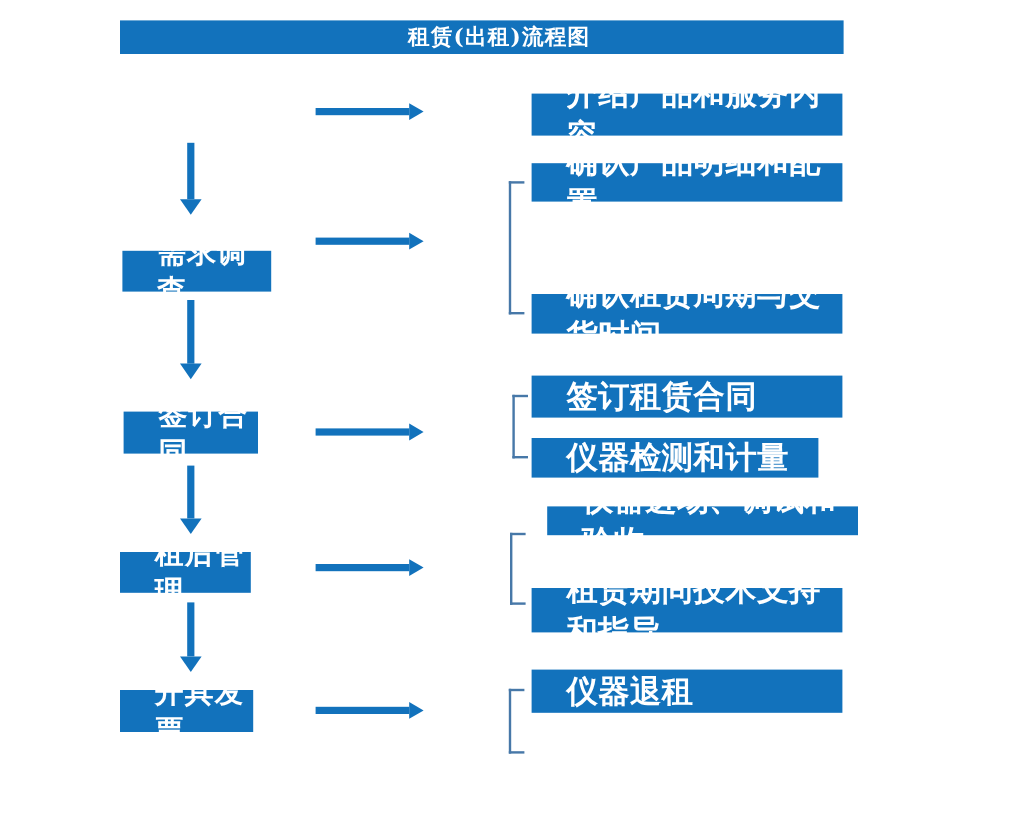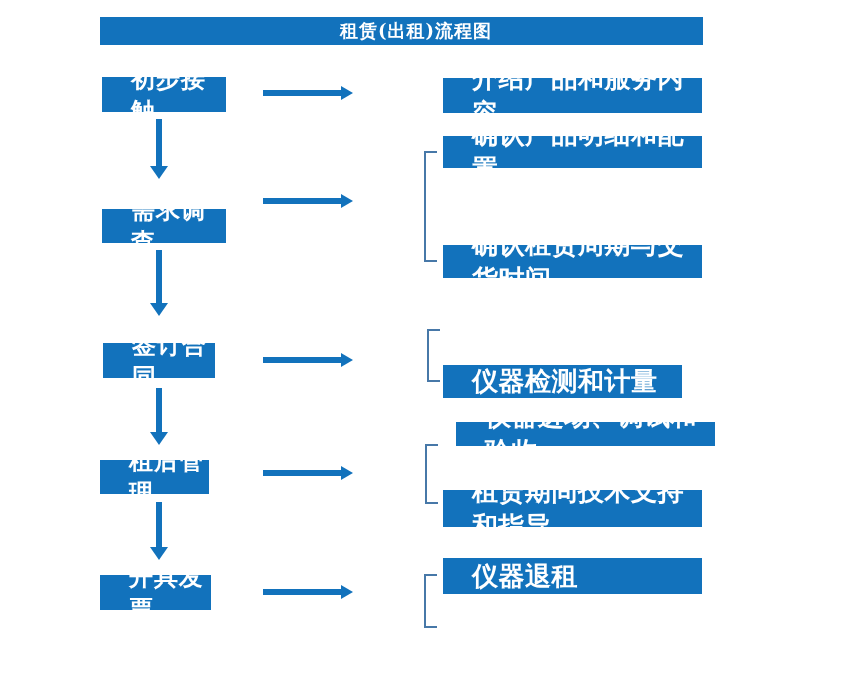--- a/index.html
+++ b/index.html
@@ -73,21 +73,20 @@
     border-bottom: 2px solid var(--bracket, #4778A8);
   }
 </style>
 </head>
 <body>
 
 <div class="canvas">
 
   <div class="box title-bar" style="left:100px; top:17px; width:603px; height:28px;">租赁(出租)流程图</div>
 
-  <div class="box step" style="left:102px; top:77px; width:124px; height:35px;">初步接触</div>
   <div class="box step" style="left:102px; top:187px; width:124px; height:34px;margin-top:22px;">需求调查</div>
   <div class="box step" style="left:103px; top:343px; width:112px; height:35px;">签订合同</div>
   <div class="box step" style="left:100px; top:460px; width:109px; height:34px;">租后管理</div>
   <div class="box step" style="left:100px; top:575px; width:111px; height:35px;">开具发票</div>
 
   <div class="arrow-down" style="left:150px; top:119px; height:60px;">
     <div class="shaft"></div>
     <div class="head"></div>
   </div>
   <div class="arrow-down" style="left:150px; top:250px; height:66px;">
@@ -127,20 +126,21 @@
   <div class="bracket" style="left:424px; top:151px; height:111px;"></div>
   <div class="bracket" style="left:427px; top:329px; height:53px;"></div>
   <div class="bracket" style="left:425px; top:444px; height:60px;"></div>
   <div class="bracket" style="left:424px; top:574px; height:54px;"></div>
 
   <div class="box detail" style="left:443px; top:78px; width:259px; height:35px;">介绍产品和服务内容</div>
 
   <div class="box detail" style="left:443px; top:136px; width:259px; height:32px;">确认产品明细和配置</div>
   <div class="box detail" style="left:443px; top:245px; width:259px; height:33px;">确认租赁周期与交货时间</div>
 
+  <div class="box detail" style="left:443px; top:313px; width:259px; height:35px;">签订租赁合同</div>
   <div class="box detail" style="left:443px; top:365px; width:239px; height:33px;text-align:right;">仪器检测和计量</div>
 
   <div class="box detail" style="left:456px; top:422px; width:259px; height:24px;">仪器进场、调试和验收</div>
   <div class="box detail" style="left:443px; top:490px; width:259px; height:37px;">租赁期间技术支持和指导</div>
 
   <div class="box detail" style="left:443px; top:558px; width:259px; height:36px;">仪器退租</div>
 
 </div>
 
 </body></html>

